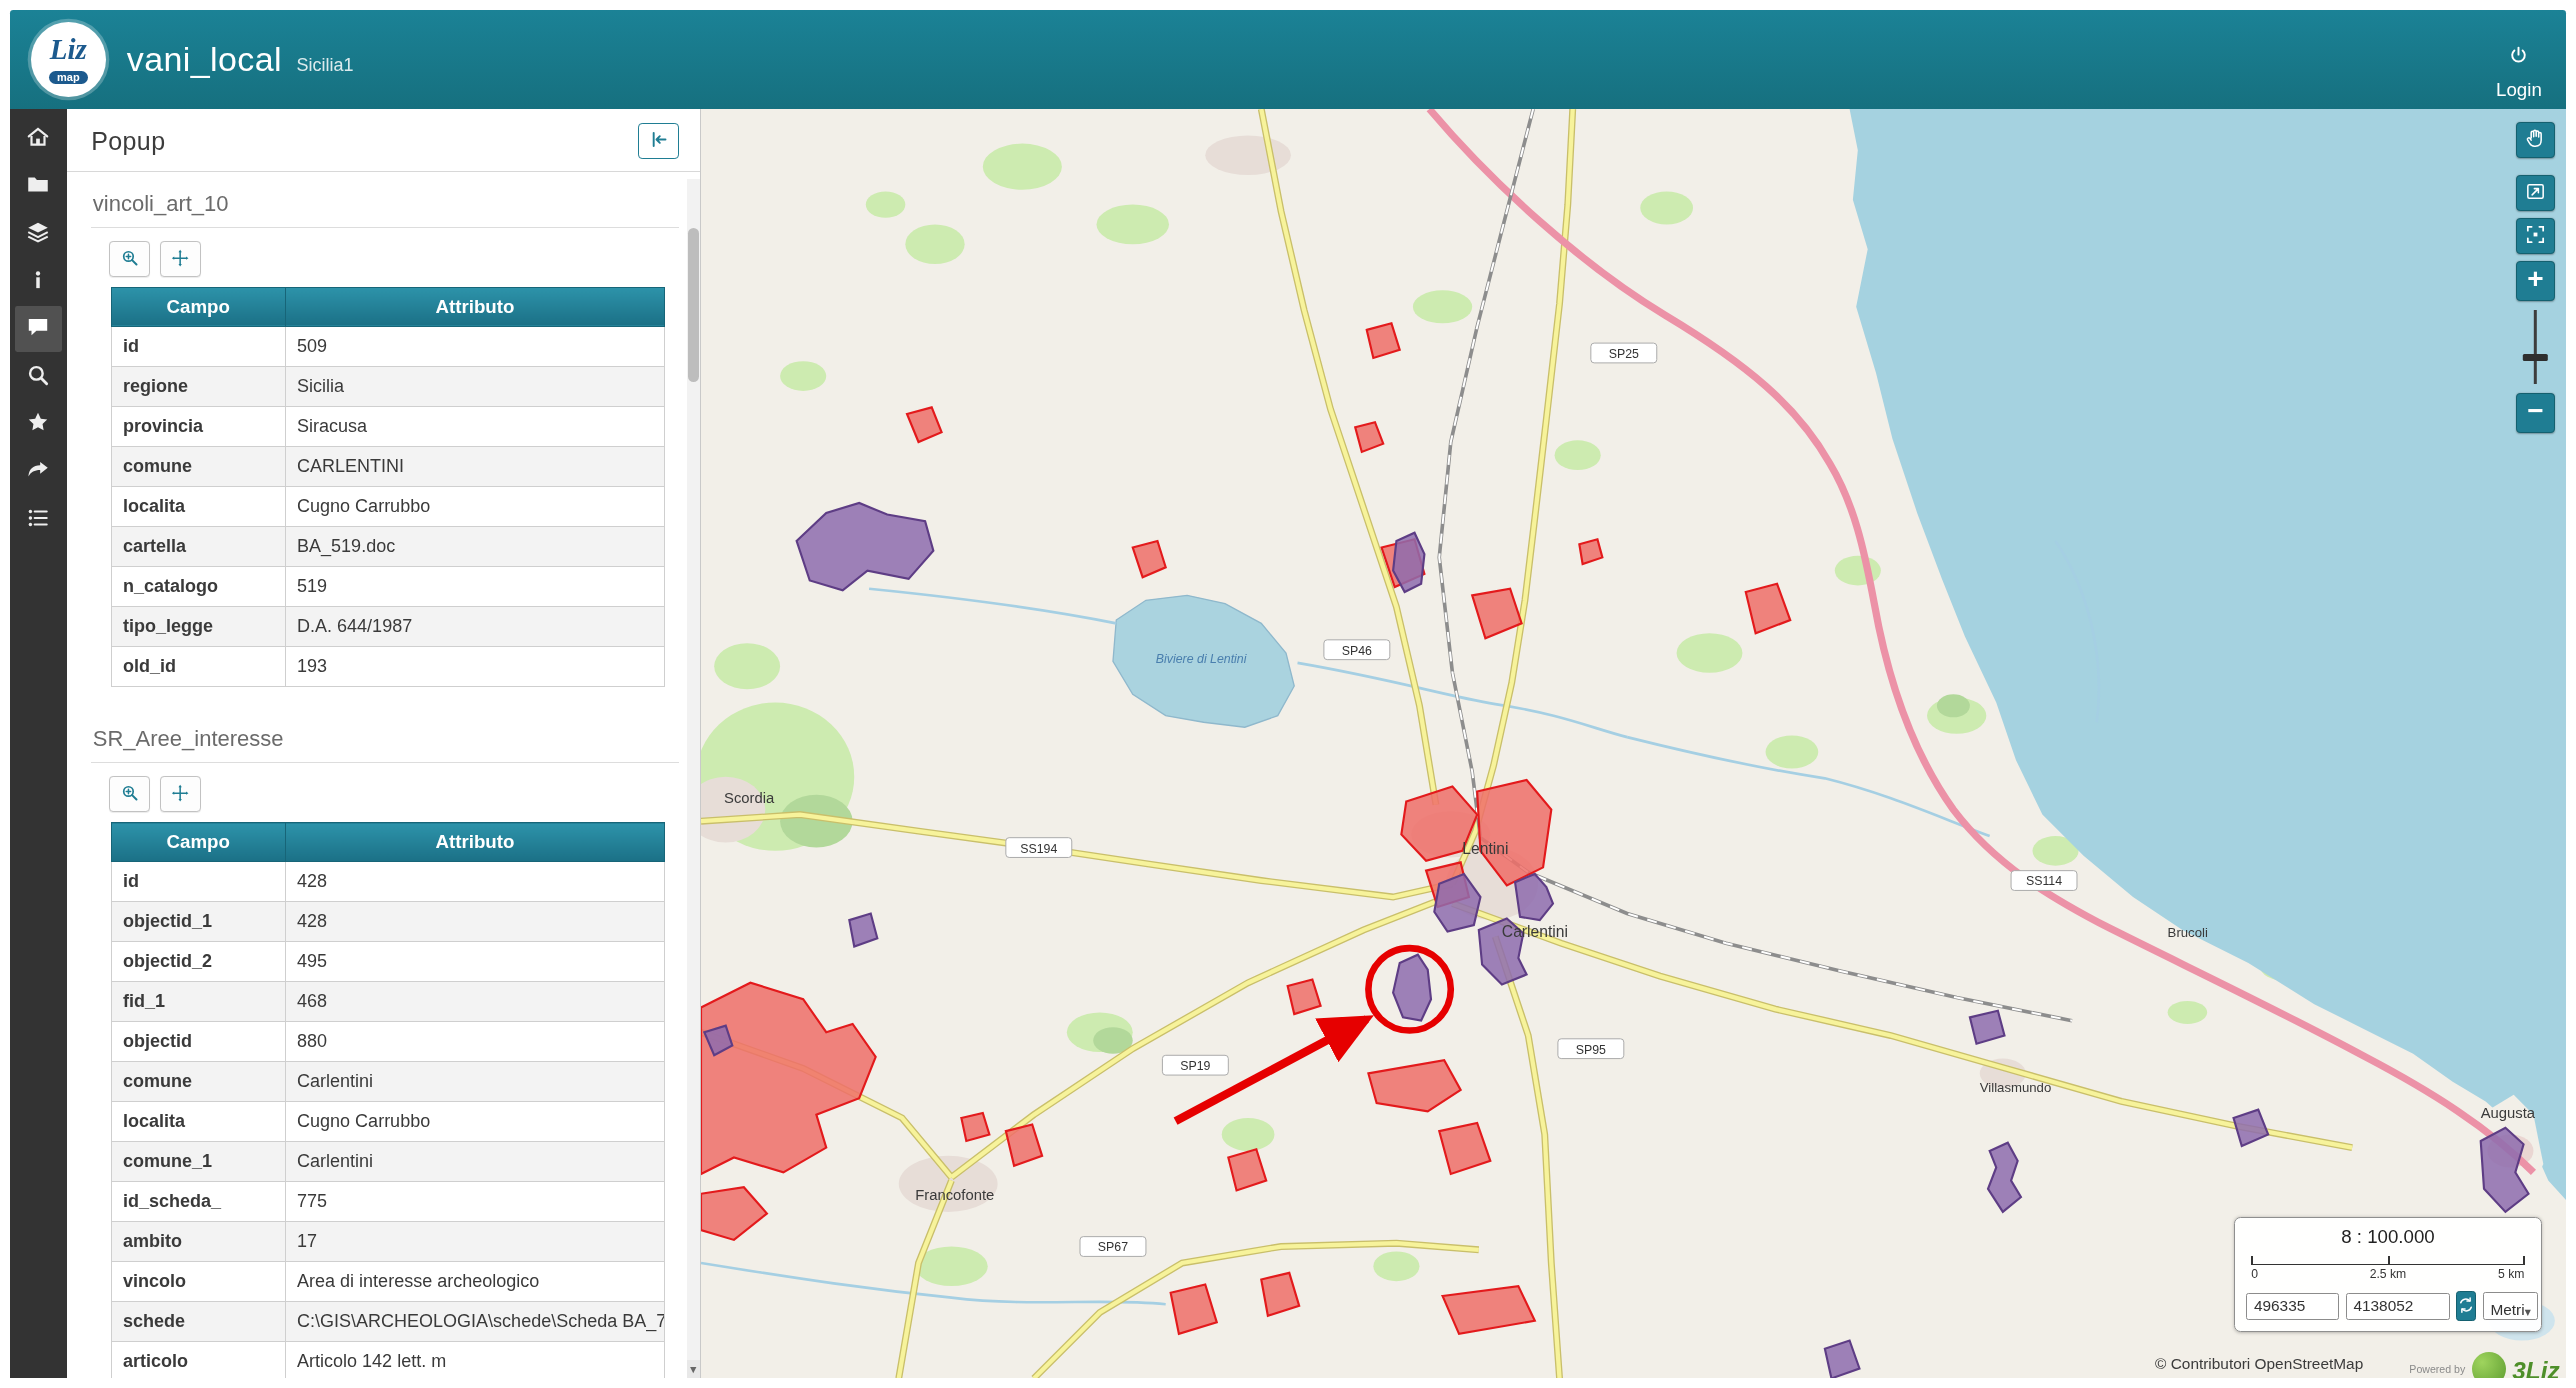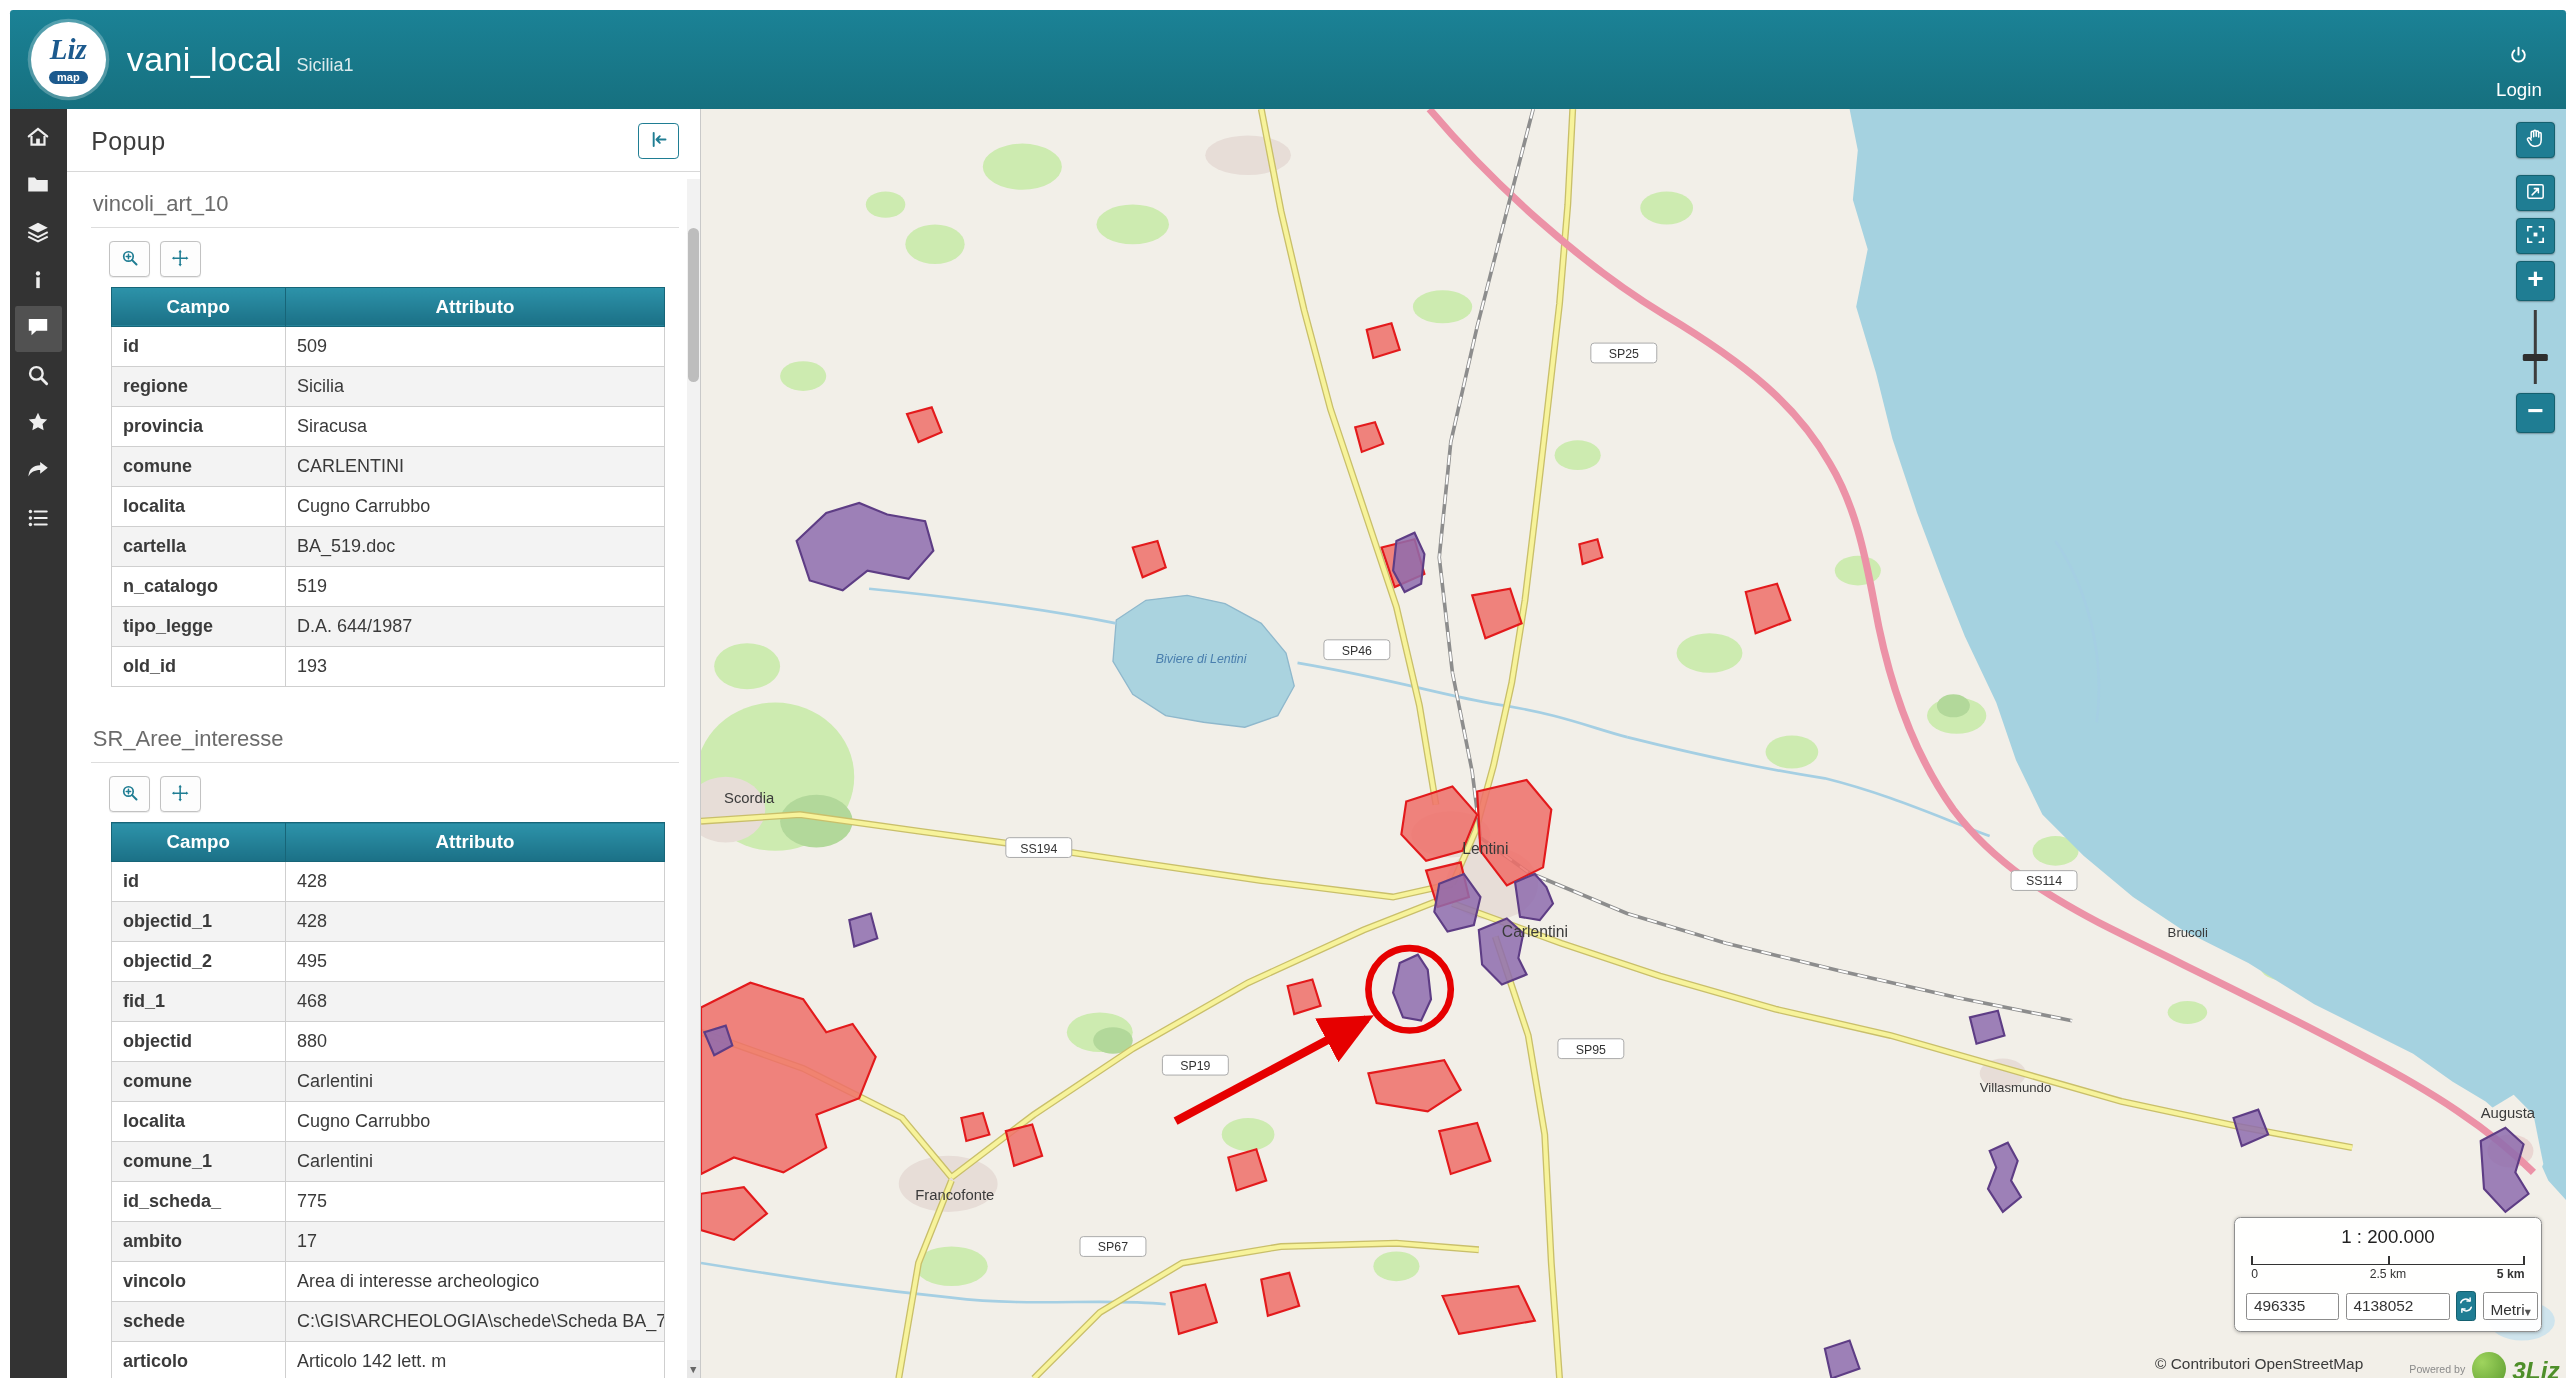--- a/index.html
+++ b/index.html
@@ -82,21 +82,21 @@
 
   
   .scale-box{position:absolute;right:24.4px;bottom:46px;width:283px;background:rgba(255,255,255,.96);
     border:0.8px solid #8f8f8f;border-radius:6.5px;padding:8.1px 11.4px 9.8px;box-shadow:0 0.8px 3.3px rgba(0,0,0,.25);}
   .scale-text{text-align:center;font-size:18.7px;color:#222;margin-bottom:6.5px;}
   .scalebar{position:relative;height:9.8px;margin:0 4.9px;border-bottom:1.6px solid #333;}
   .scalebar .tick{position:absolute;bottom:0;width:1.6px;height:8.1px;background:#333;}
   .bar-labels{position:relative;height:16.3px;margin:1.6px 4.9px 8.1px;font-size:12.2px;color:#333;}
   .bar-labels .t0{position:absolute;left:0;}
   .bar-labels .t1{position:absolute;left:50%;transform:translateX(-50%);}
-  .bar-labels .t2{position:absolute;right:0;font-weight:bold;}
+  .bar-labels .t2{position:absolute;right:0;}
   .coord-row{display:flex;align-items:center;gap:6.5px;}
   .coord-row input{width:78px;height:24.4px;border:0.8px solid #8c8c8c;border-radius:2.4px;
     font-size:15.4px;color:#333;padding:0 6.5px;font-family:inherit;}
   .coord-row input.y{width:89px;}
   .refreshbtn{width:31px;height:28px;background:#1f7d93;border:0.8px solid #14606f;border-radius:3.3px;
     display:flex;align-items:center;justify-content:center;cursor:pointer;}
   .refreshbtn svg{width:18px;height:18px;}
   .unit-select{flex:1;height:26px;border:0.8px solid #8c8c8c;border-radius:2.4px;background:#fff;
     display:flex;align-items:flex-end;justify-content:space-between;padding:0 6.5px;font-size:15.4px;
     color:#333;cursor:pointer;}
@@ -585,21 +585,21 @@
         <div class="zoom-slider">
           <div class="track"></div>
           <div class="handle"></div>
         </div>
         <div class="mbtn txt">
             <span>−</span>
           </div>
       </div>
 
       <div class="scale-box">
-        <div class="scale-text">1 : 200.000</div>
+        <div class="scale-text">8 : 100.000</div>
         <div class="scalebar">
           <div class="tick" style="left:0;"></div>
           <div class="tick" style="left:50%;"></div>
           <div class="tick" style="right:0;"></div>
         </div>
         <div class="bar-labels">
           <span class="t0">0</span>
           <span class="t1">2.5 km</span>
           <span class="t2">5 km</span>
         </div>

